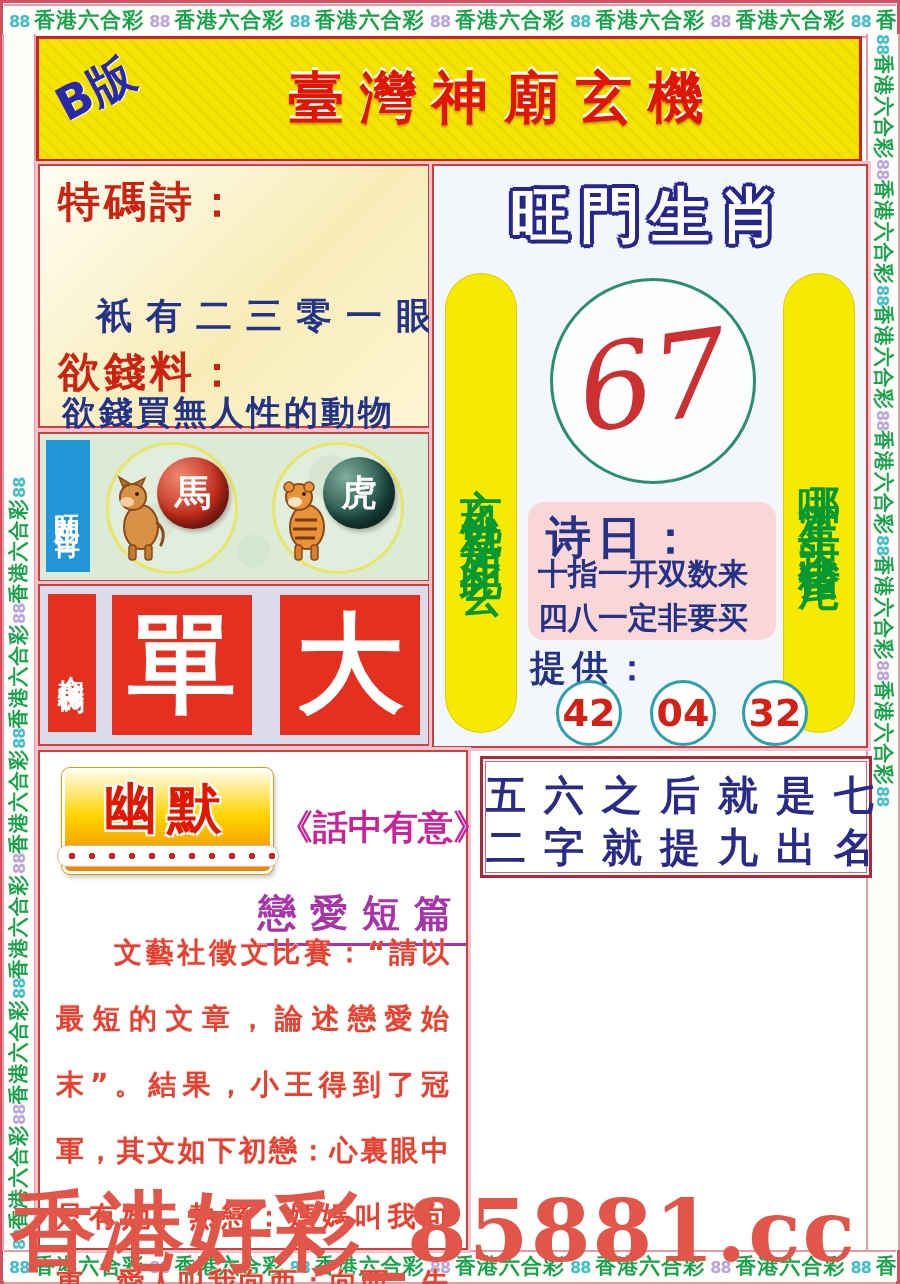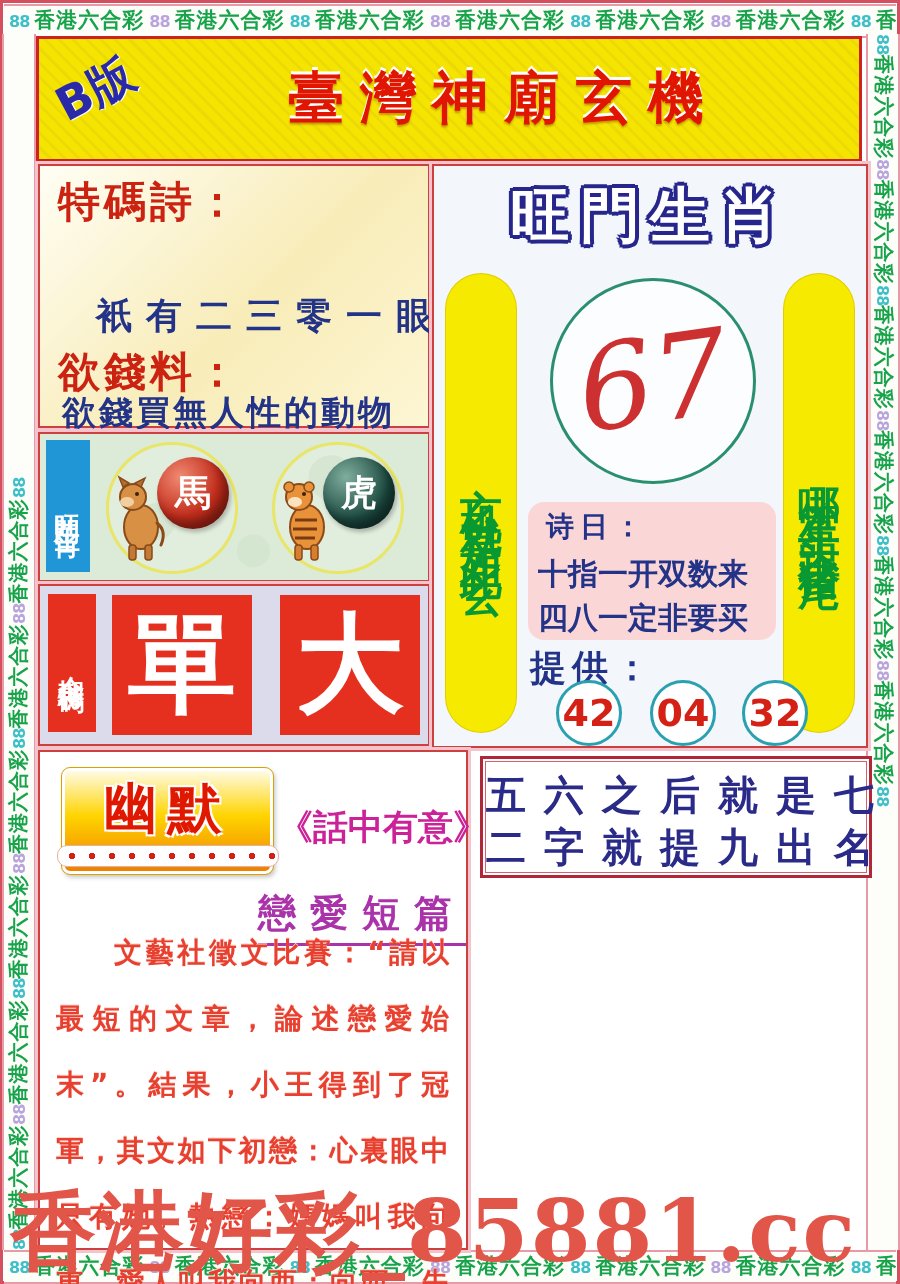--- a/index.html
+++ b/index.html
@@ -123,21 +123,21 @@
     display:flex; align-items:center; justify-content:center;
   }
   .lucky-number {
     font-size:118px; color:#cc3030; font-style:italic; font-weight:300;
     transform:rotate(-8deg); font-family:"DejaVu Serif","Liberation Serif",serif;
   }
   .oracle-poem {
     position:absolute; left:94px; top:336px; width:248px; height:138px;
     background:#fbd6d6; border-radius:16px;
   }
-  .oracle-poem-label { position:absolute; left:18px; top:6px; color:#223388; font-size:28px; font-weight:bold; letter-spacing:6px; }
+  .oracle-poem-label { position:absolute; left:18px; top:6px; color:#223388; font-size:45px; font-weight:bold; letter-spacing:6px; }
   .oracle-poem-line { position:absolute; left:10px; color:#223388; font-size:30px; font-weight:bold; white-space:nowrap; }
   .provide-label { position:absolute; left:96px; top:478px; color:#223388; font-size:36px; font-weight:bold; letter-spacing:6px; }
   .num-circle {
     position:absolute; top:514px; width:60px; height:60px; border-radius:50%;
     border:3px solid #2aa0b0; background:#fff;
     display:flex; align-items:center; justify-content:center;
     color:#d42015; font-size:38px; font-weight:bold;
   }
   .nc1 { left:122px; } .nc2 { left:216px; } .nc3 { left:308px; }
   

